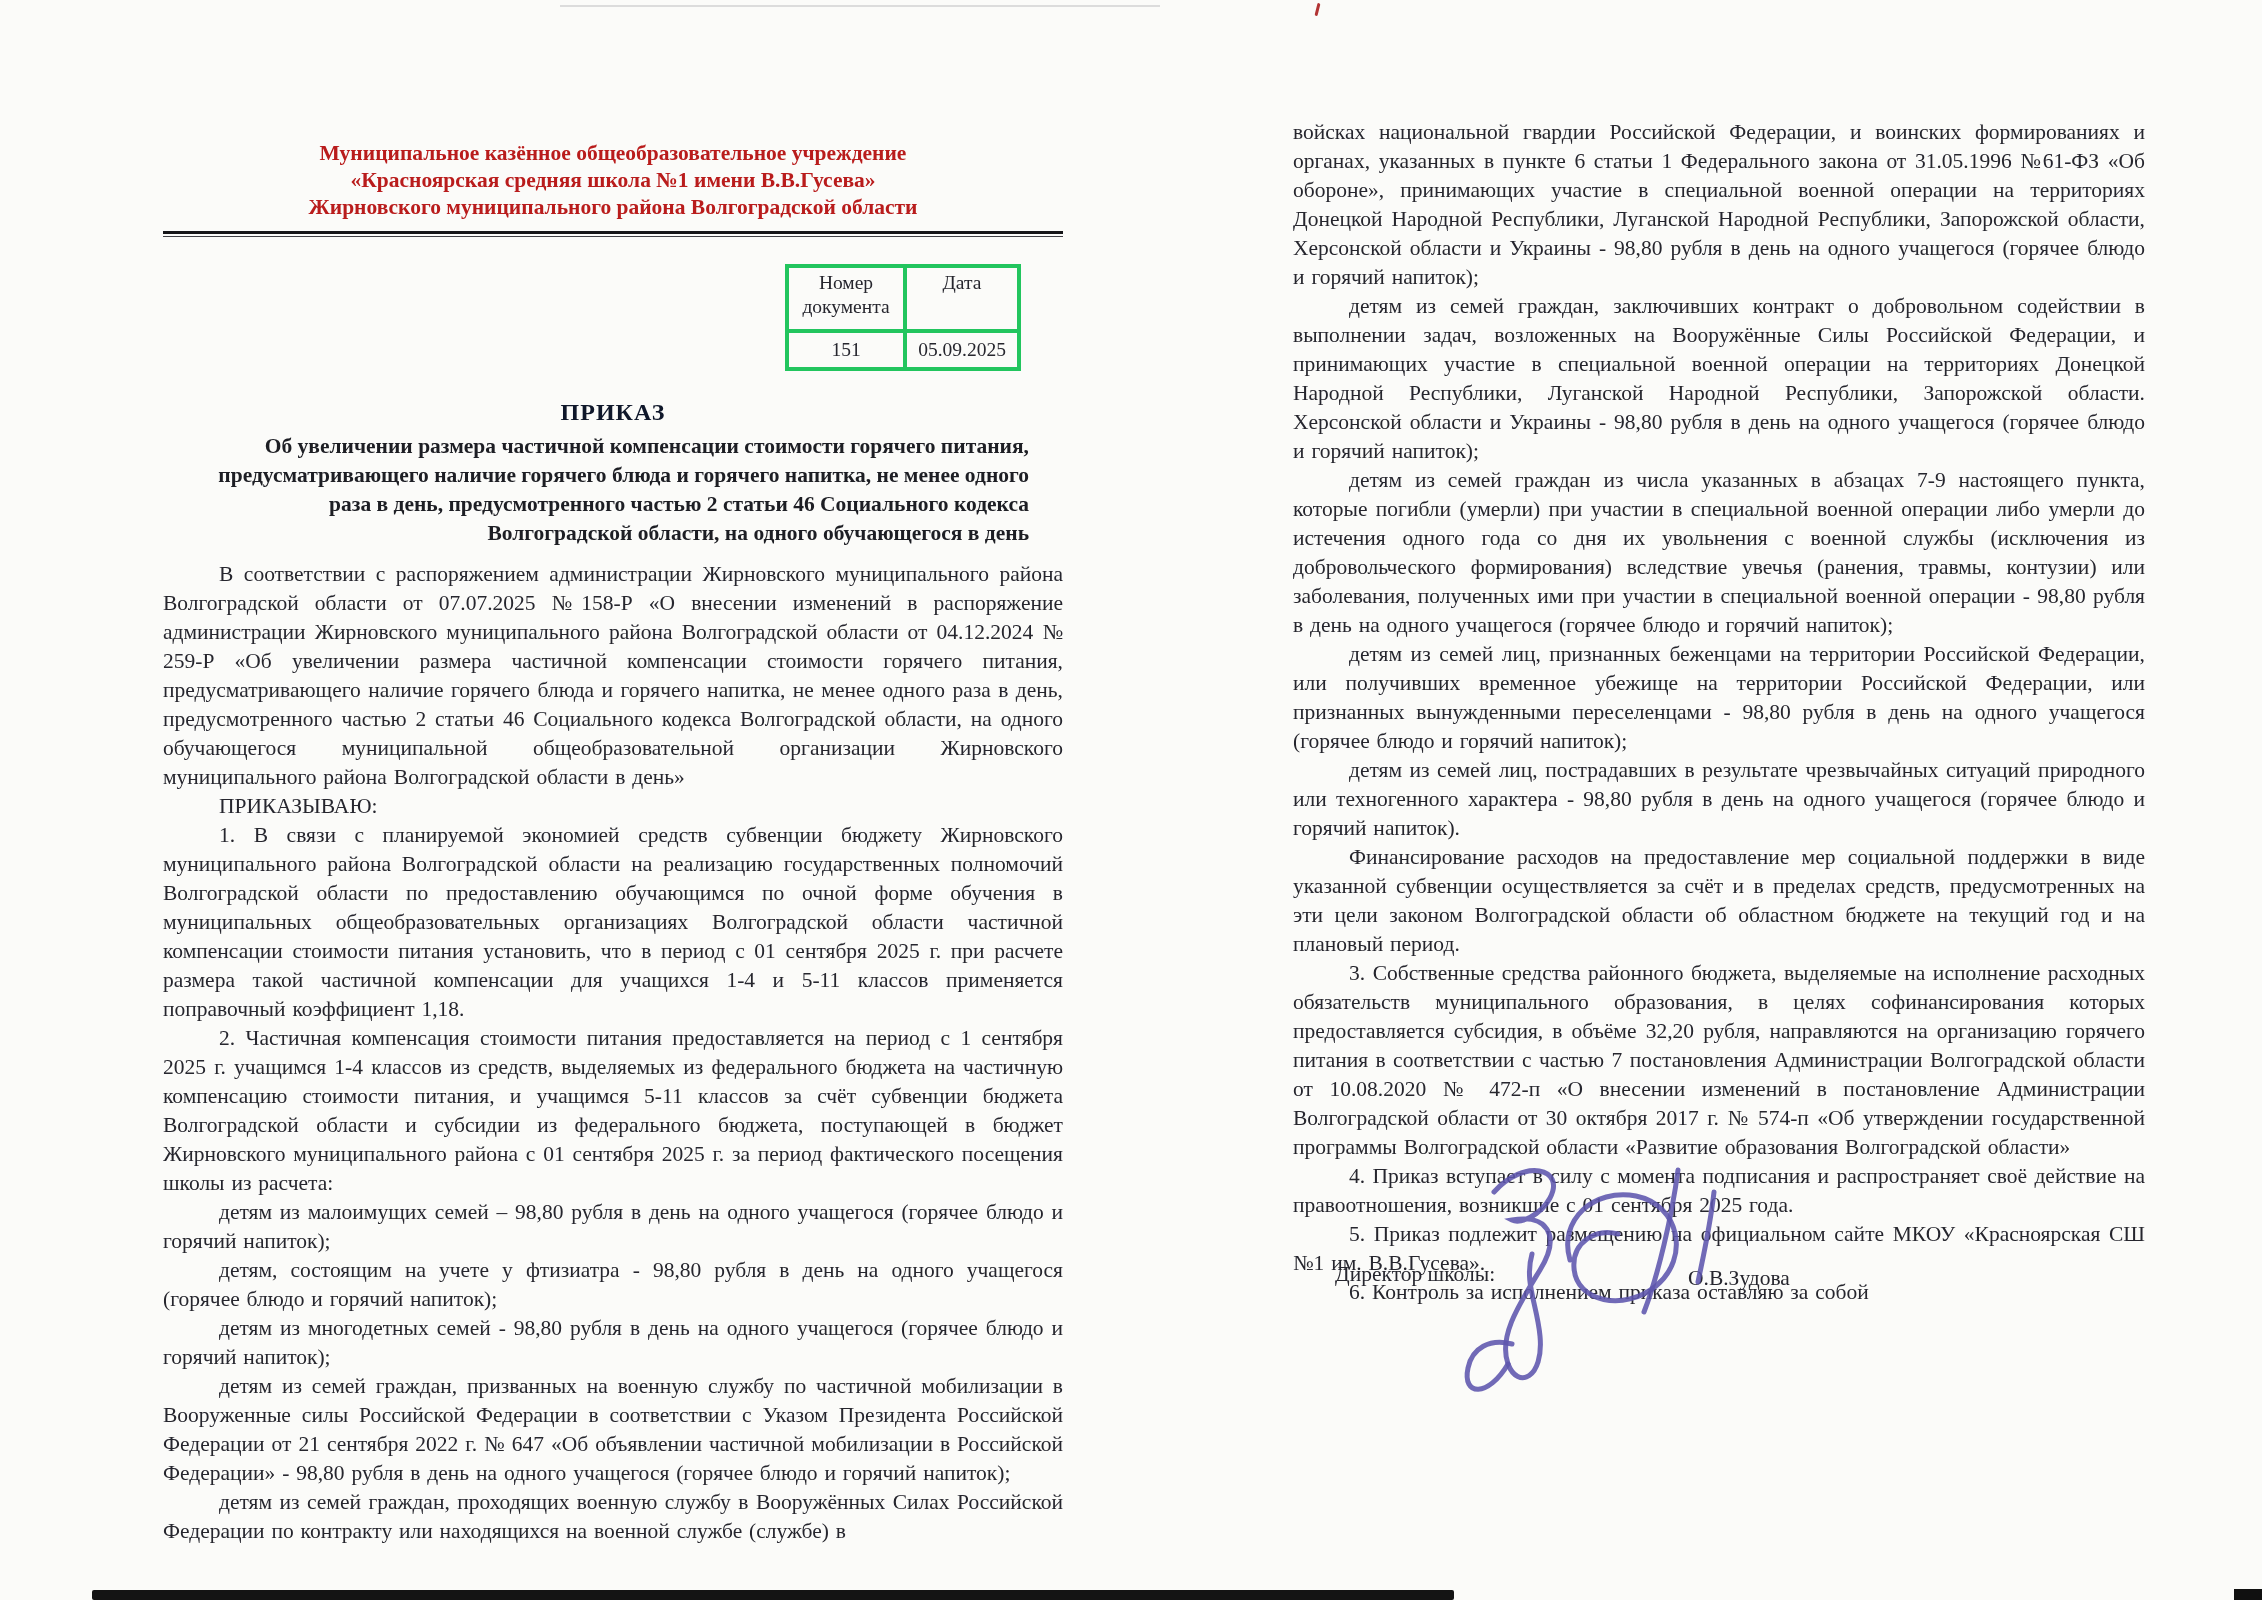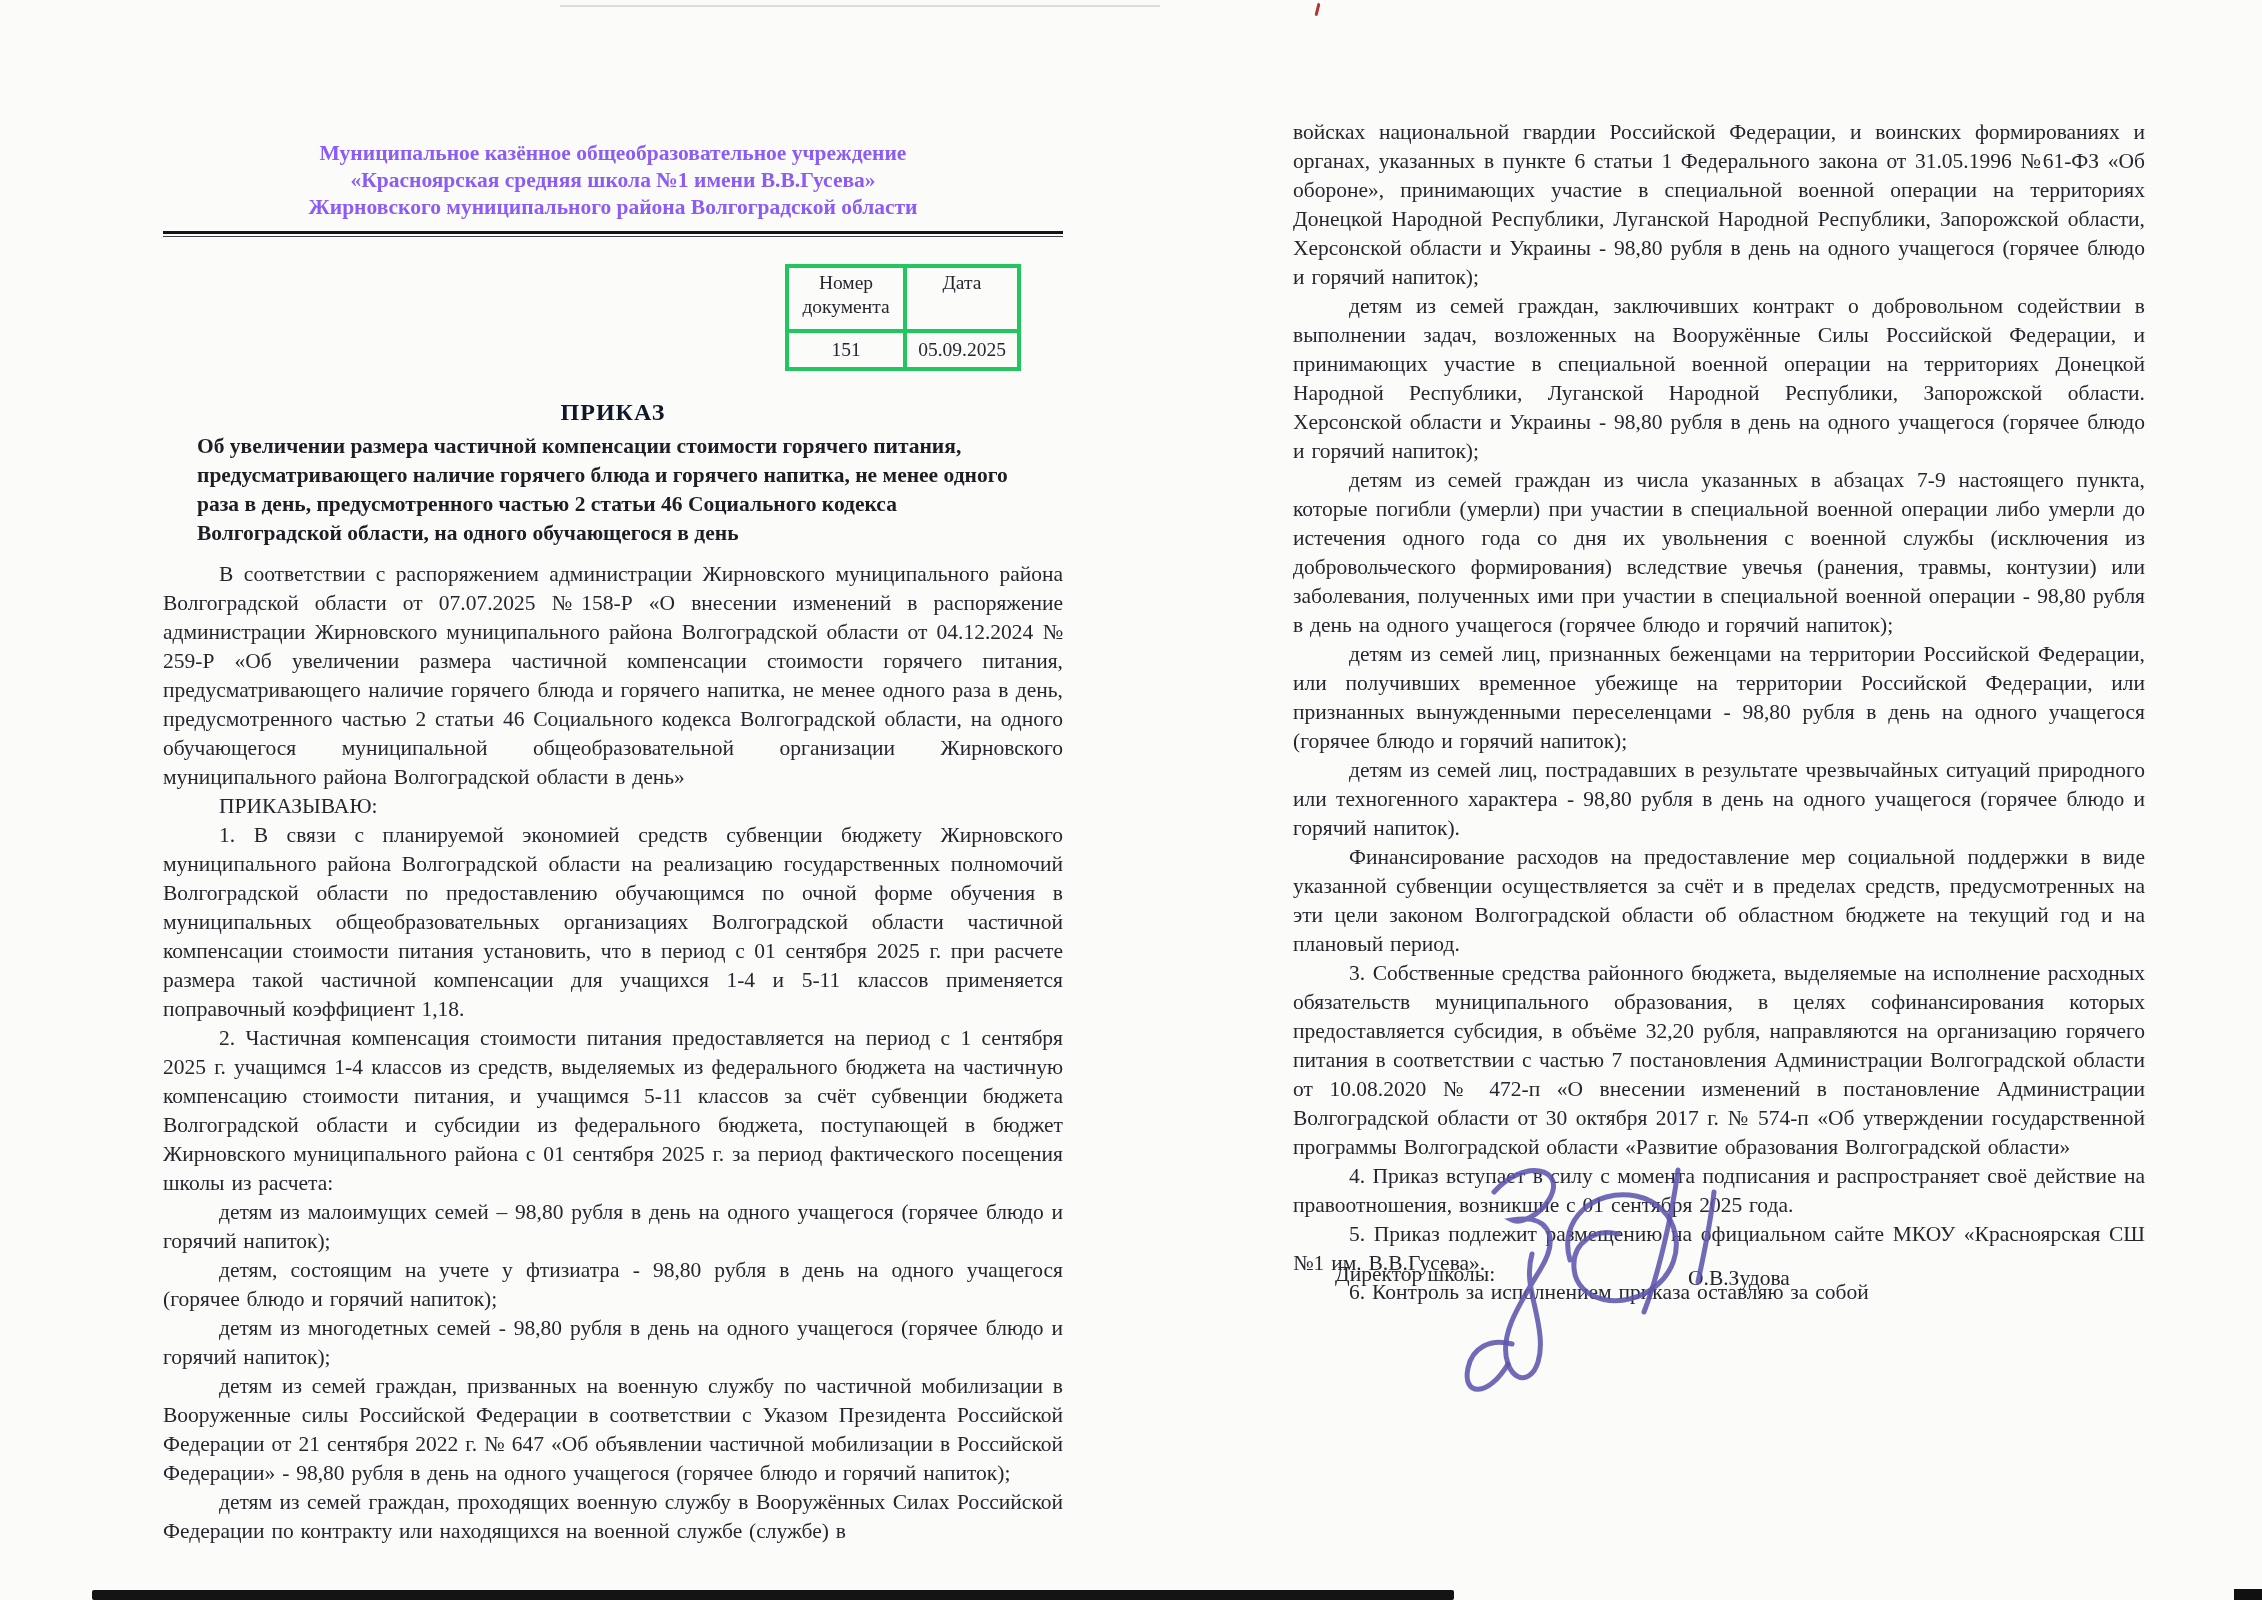--- a/index.html
+++ b/index.html
@@ -12,36 +12,36 @@
     color:#26262e;
   }
   
   .top-faint-line{position:absolute;left:560px;top:5px;width:600px;height:2px;background:#dcdcdc;}
   .red-speck{position:absolute;left:1316px;top:3px;width:3px;height:13px;background:#b23434;transform:rotate(14deg);border-radius:2px;}
   .bottom-strip{position:absolute;left:92px;top:1590px;width:1362px;height:10px;background:#141414;border-radius:2px;}
   .corner-notch{position:absolute;left:2234px;top:1589px;width:28px;height:11px;background:#101010;}
 
   
   .page-left{position:absolute;left:163px;top:140px;width:900px;}
-  .org-header{font-weight:bold;text-align:center;font-size:21.5px;line-height:27px;color:#8b5cf6;}
+  .org-header{font-weight:bold;text-align:center;font-size:21.5px;line-height:27px;color:#b91c1c;}
   .header-rule{
     margin-top:10px;height:7px;
     background:linear-gradient(#151518 0px,#151518 3px,transparent 3px,transparent 5px,#3f3f45 5px,#3f3f45 6px,transparent 6px);
   }
   table.doc-meta{
     border-collapse:collapse;margin:26px 42px 0 auto;
     font-size:19.5px;color:#26262e;table-layout:fixed;width:232px;
   }
   table.doc-meta th,table.doc-meta td{border:4px solid #22c55e;}
   table.doc-meta th{font-weight:normal;text-align:center;vertical-align:top;padding:3px 4px 6px;line-height:24px;height:52px;}
   table.doc-meta td{text-align:center;padding:3px 4px;height:28px;}
   table.doc-meta col.c1{width:118px;} table.doc-meta col.c2{width:114px;}
 
   .title{font-size:24px;font-weight:bold;text-align:center;letter-spacing:1px;margin:28px 0 0;color:#0f172a;}
-  .subtitle{font-size:21.5px;font-weight:bold;text-align:left;line-height:29px;max-width:832px;margin:6px auto 0;color:#1d1e24;}
+  .subtitle{font-size:21.5px;font-weight:bold;text-align:right;line-height:29px;max-width:832px;margin:6px auto 0;color:#1d1e24;}
 
   .body-text{font-size:21.5px;line-height:29px;word-spacing:1.5px;}
   .body-text p{margin:0;text-align:justify;text-indent:56px;}
   .body-text p.no-indent{text-indent:0;font-family:Liberation Serif, serif;}
   .page-left .body-text{margin-top:12px;}
 
   
   .page-right{position:absolute;left:1293px;top:118px;width:852px;}
 
   

